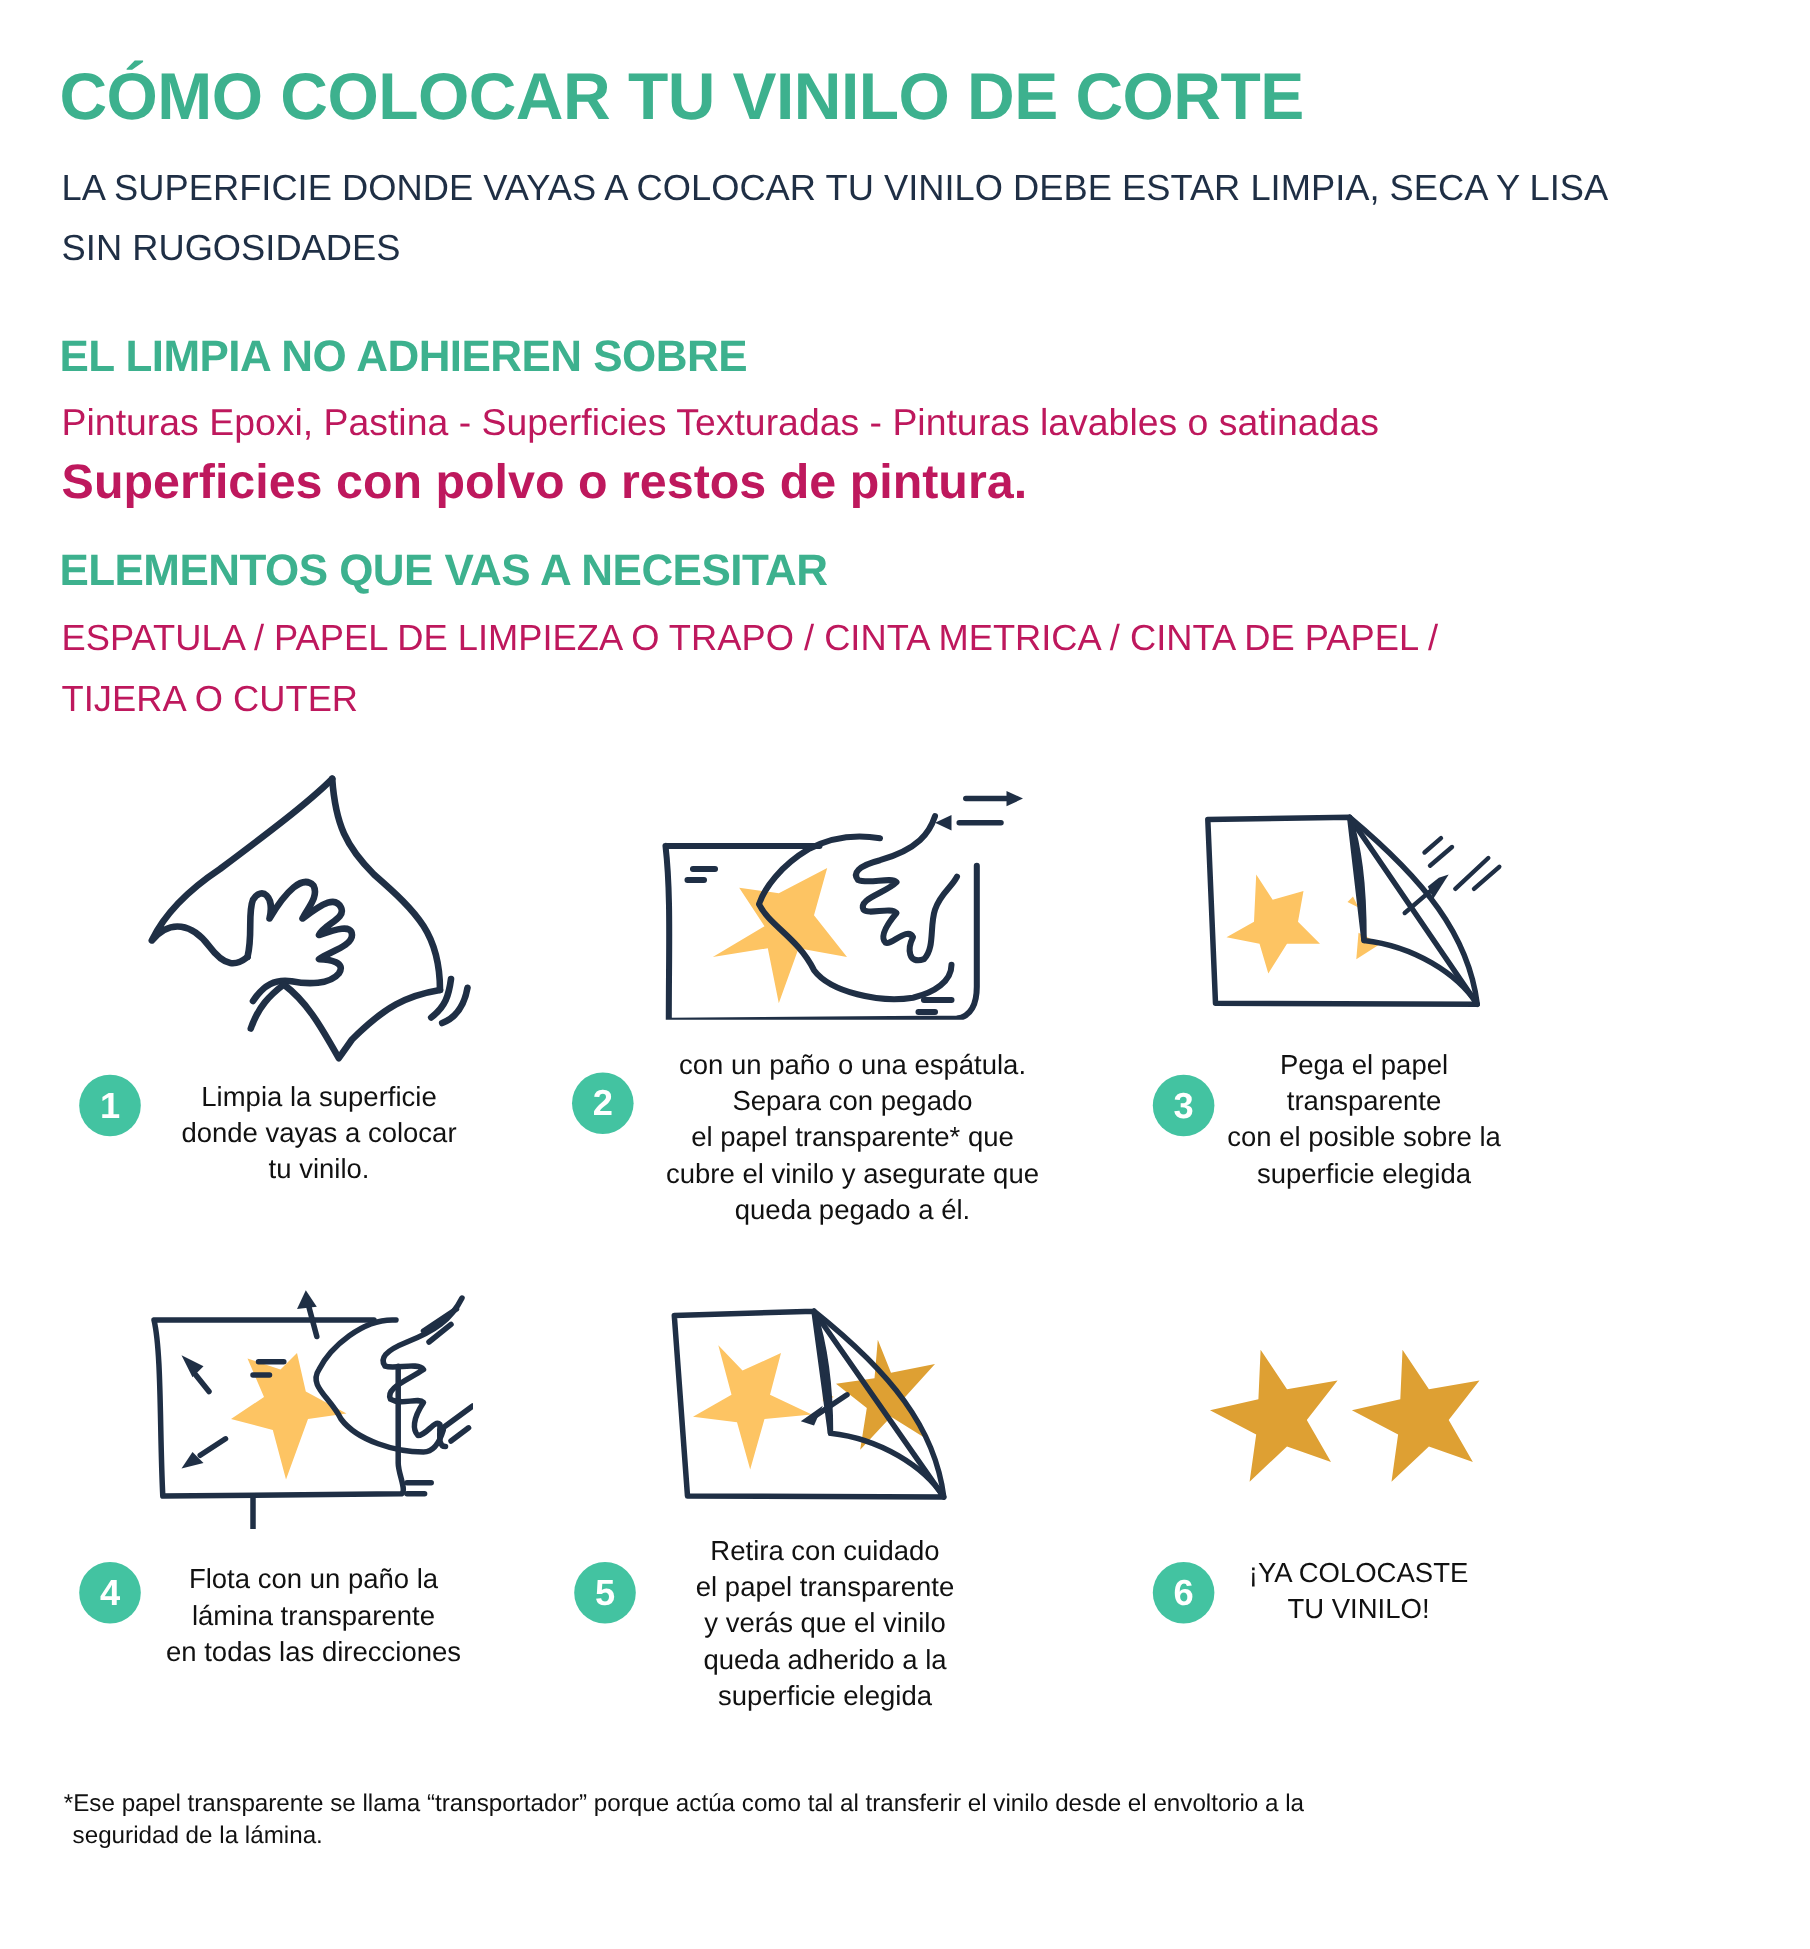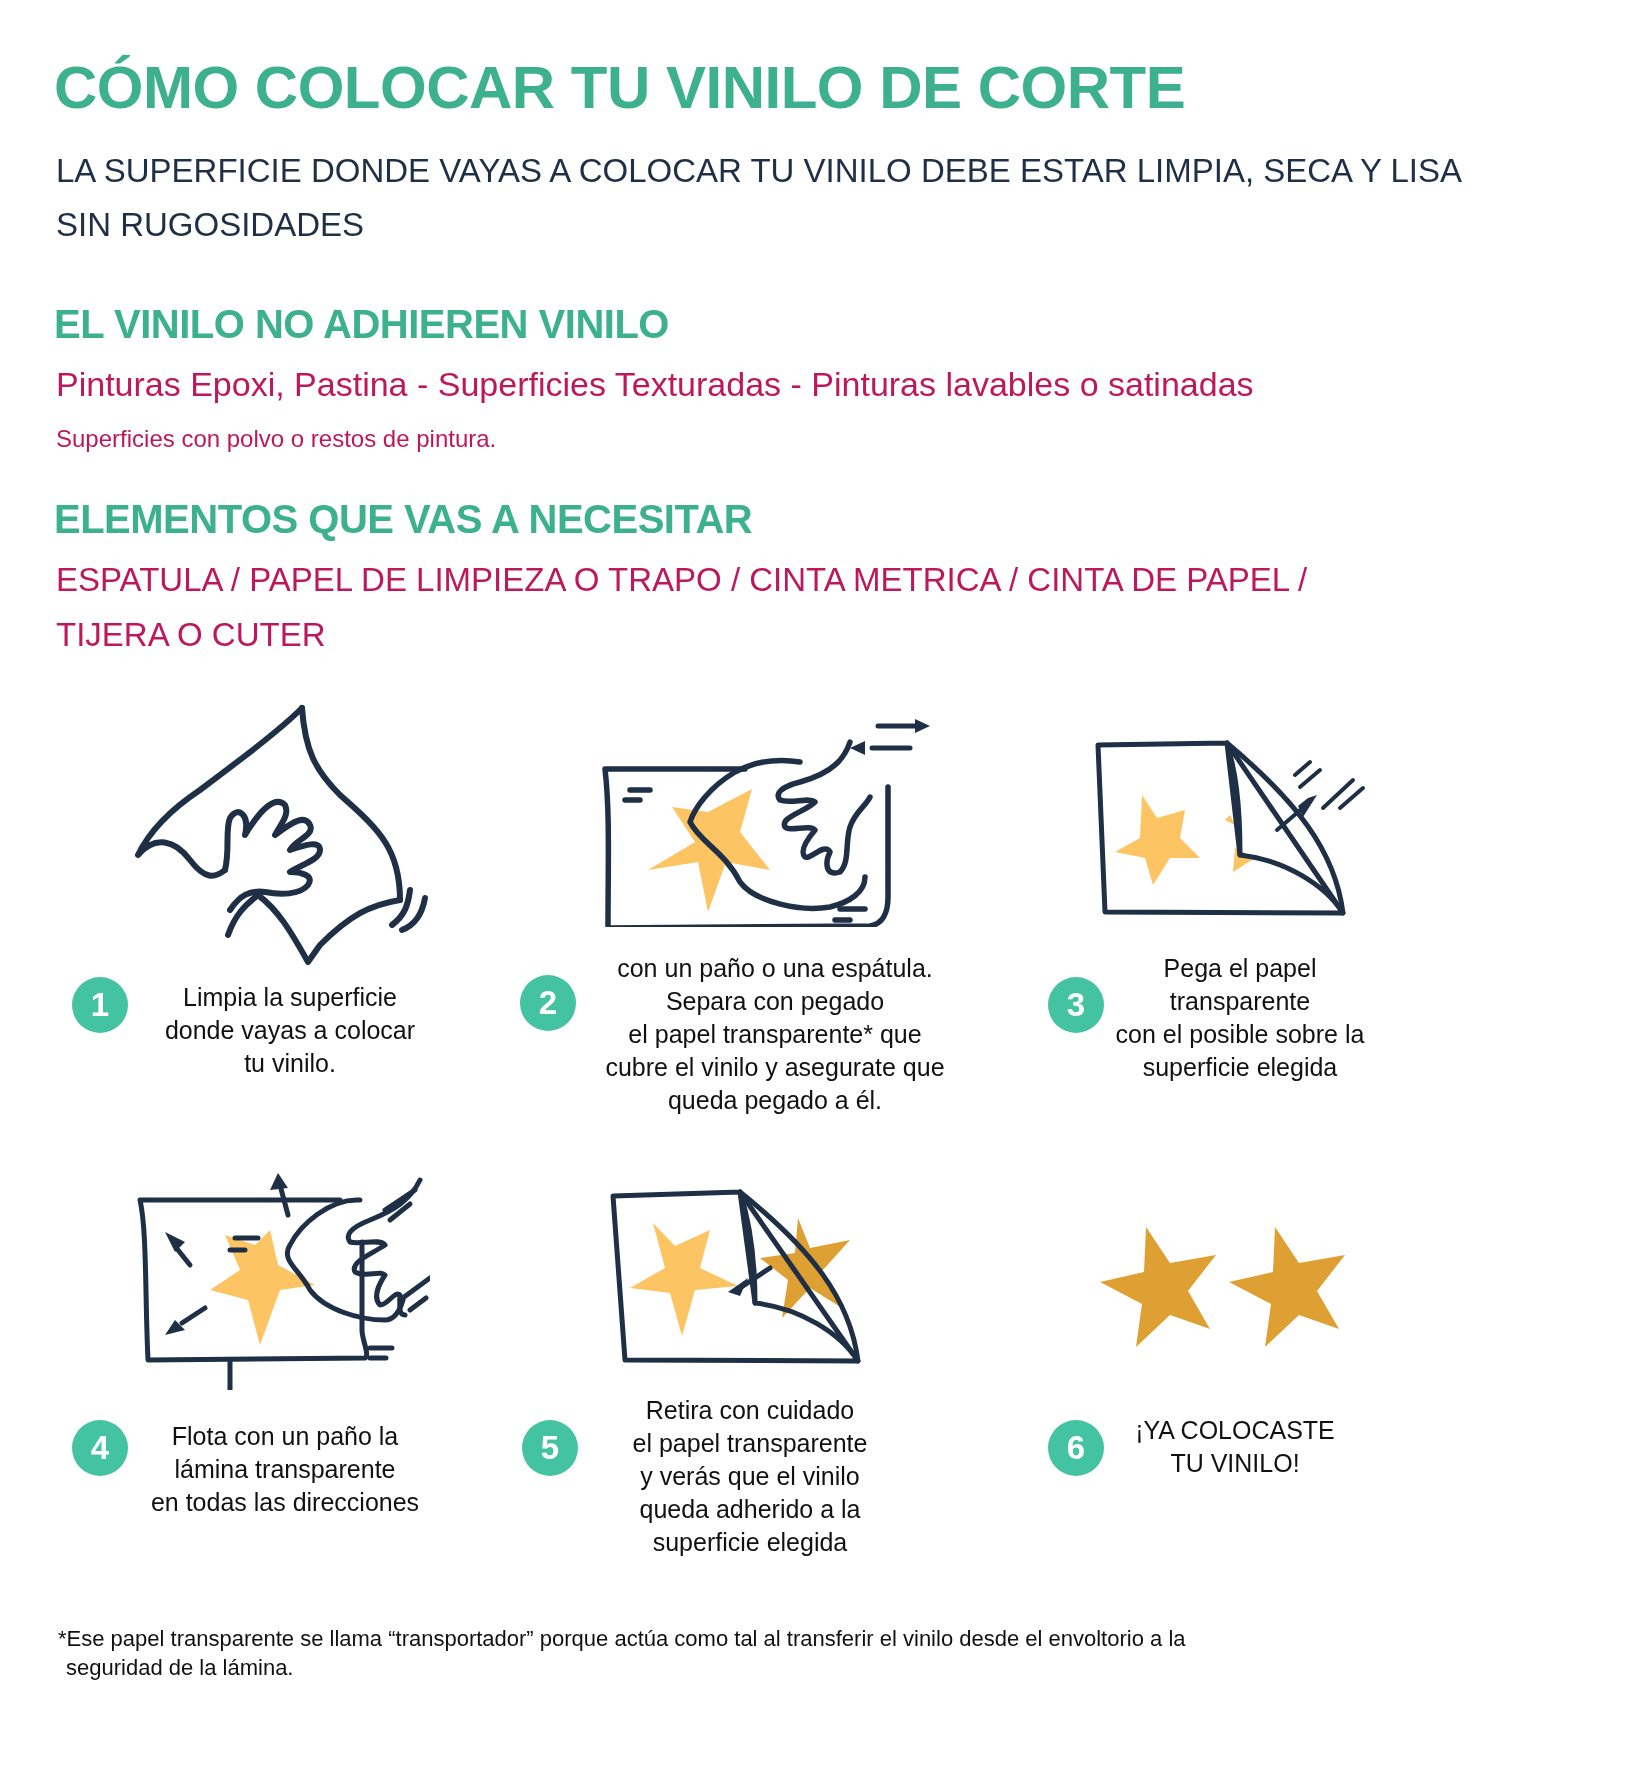--- a/index.html
+++ b/index.html
@@ -15,23 +15,23 @@
   .footnote { left: 58px; top: 1624px; font-size: 22px; line-height: 29px; color: #111; width: 1500px; }
   .footnote div { white-space: nowrap; }
 </style>
 </head>
 <body>
 
 <div class="abs title">CÓMO COLOCAR TU VINILO DE CORTE</div>
 <div class="abs sub" style="top:144px;">LA SUPERFICIE DONDE VAYAS A COLOCAR TU VINILO DEBE ESTAR LIMPIA, SECA Y LISA</div>
 <div class="abs sub" style="top:198px;">SIN RUGOSIDADES</div>
 
-<div class="abs h2" style="top:299px;">EL VINILO NO ADHIEREN VINILO</div>
+<div class="abs h2" style="top:299px;">EL LIMPIA NO ADHIEREN SOBRE</div>
 <div class="abs body-text" style="top:357px; font-size:34px;">Pinturas Epoxi, Pastina - Superficies Texturadas - Pinturas lavables o satinadas</div>
-<div class="abs body-text" style="top:412px; font-size:24px;">Superficies con polvo o restos de pintura.</div>
+<div class="abs body-text" style="top:412px; font-size:44px;font-weight:bold;">Superficies con polvo o restos de pintura.</div>
 
 <div class="abs h2" style="top:494px;">ELEMENTOS QUE VAS A NECESITAR</div>
 <div class="abs body-text" style="top:553px;">ESPATULA / PAPEL DE LIMPIEZA O TRAPO / CINTA METRICA / CINTA DE PAPEL /</div>
 <div class="abs body-text" style="top:608px;">TIJERA O CUTER</div>
 
 <svg class="abs illus" style="left:130px; top:700px;" width="310" height="270" viewBox="0 0 310 270">
   <g fill="none" stroke="#1f2f45" stroke-width="6" stroke-linecap="round" stroke-linejoin="round">
     <path d="M172 8 C150 30 110 60 70 90 C40 110 20 130 8 155 C25 135 45 140 60 160 C75 180 85 178 95 170"></path>
     <path d="M172 8 C175 50 185 70 210 95 C250 130 270 150 270 200"></path>
     <path d="M270 200 C240 205 220 215 190 245 L178 262 C160 230 148 210 128 195"></path>

